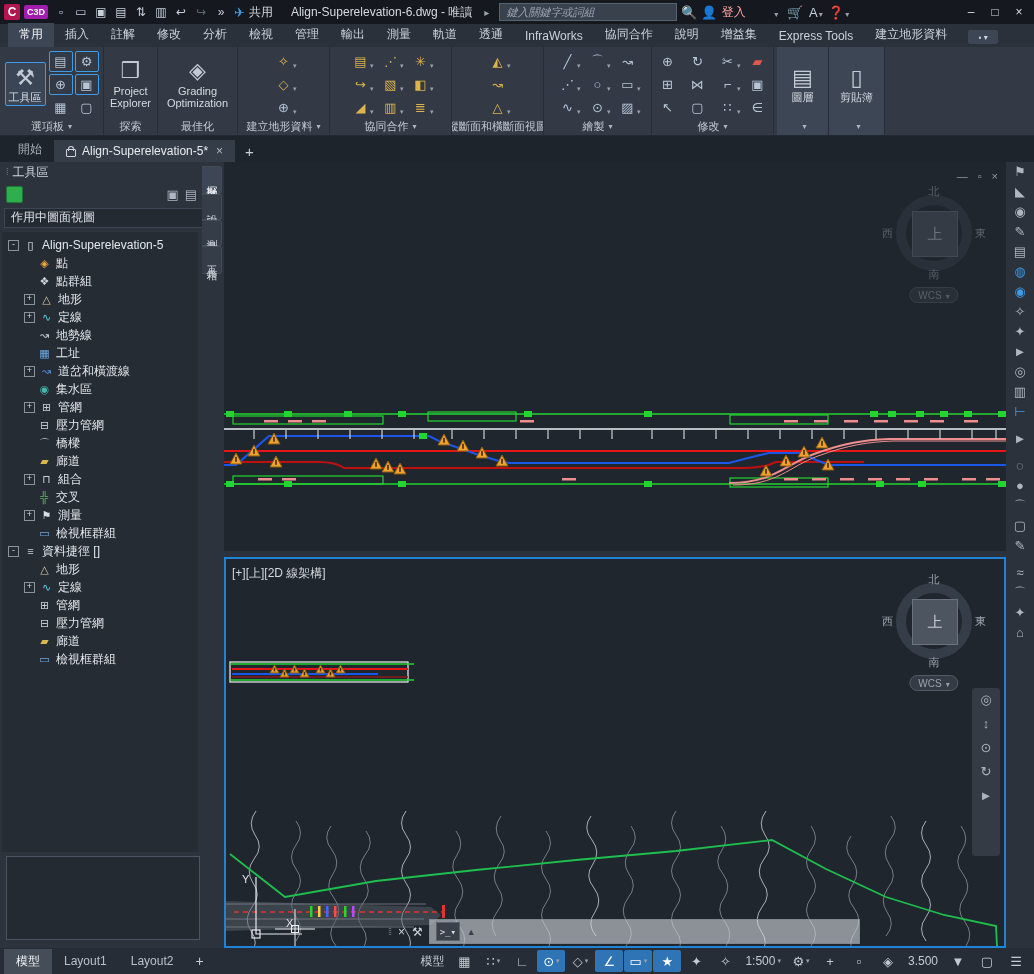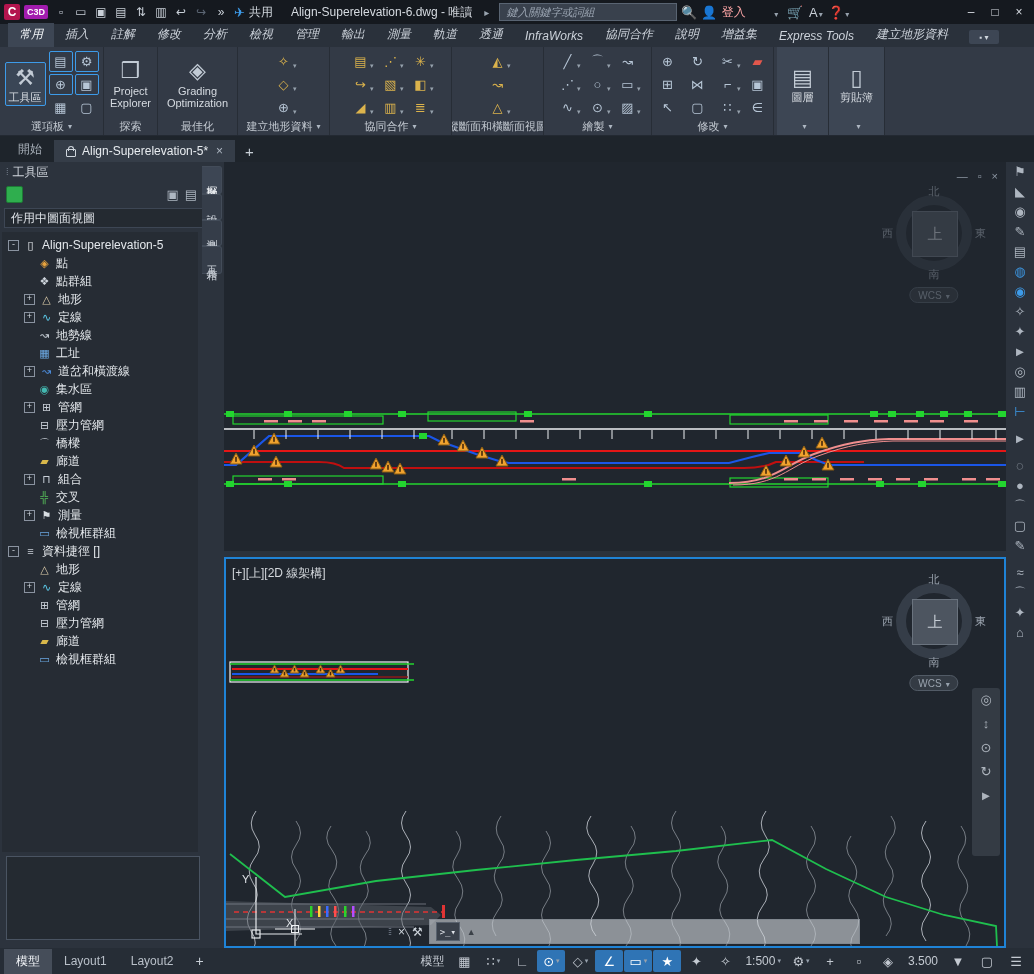--- a/index.html
+++ b/index.html
@@ -20,21 +20,21 @@
   .searchbox{display:flex;align-items:center;background:#39414d;border:1px solid #596472;height:16px;width:168px;margin-left:6px;padding:0 4px;}
   .searchbox input{flex:1;background:transparent;border:none;outline:none;color:#cfd6dd;font-size:11px;font-style:italic;width:100%;font-family:inherit;}
   .searchbox input::placeholder{color:#9aa4b1;font-style:italic;}
   .ticon{color:#c9d0d8;font-size:13px;min-width:16px;text-align:center;}
   .signin{color:#fca5a5;margin-right:18px;}
   .winbtns{margin-left:auto;display:flex;gap:2px;}
   .winbtn{width:22px;height:18px;display:flex;align-items:center;justify-content:center;color:#d8dde3;font-size:12px;}
 
   
   .menubar{position:absolute;left:0;top:24px;width:1034px;height:23px;background:#2a313b;display:flex;align-items:flex-end;padding-left:8px;box-sizing:border-box;}
-  .mtab{padding:3px 11px 4px;color:#ccd2da;font-size:12px;cursor:default;white-space:nowrap;font-style:italic;}
+  .mtab{padding:3px 11px 4px;color:#ccd2da;font-size:12px;cursor:default;white-space:nowrap;}
   .mtab.active{background:#3d4654;color:#f0f3f6;}
   .ribbonmin{margin-left:10px;margin-bottom:3px;width:30px;height:14px;background:#3d4654;border-radius:2px;display:flex;align-items:center;justify-content:center;color:#cfd6dd;font-size:8px;}
 
   
   .ribbon{position:absolute;left:0;top:47px;width:1034px;height:89px;background:#333a46;display:flex;box-sizing:border-box;border-bottom:1px solid #232932;}
   .panel{display:flex;flex-direction:column;border-right:1px solid #272d36;box-sizing:border-box;}
   .panel.light{background:#3d4654;}
   .pbody{flex:1;display:flex;align-items:center;justify-content:center;gap:3px;padding:3px 3px 0;}
   .plabel{height:17px;display:flex;align-items:center;justify-content:center;font-size:11px;color:#c3c9d1;white-space:nowrap;overflow:hidden;}
   .plabel.dd::after{content:"▾";font-size:8px;margin-left:4px;color:#aeb7c2;}
@@ -61,21 +61,21 @@
 
   
   .toolspace{position:absolute;left:0;top:162px;width:224px;height:786px;background:#2c333d;box-sizing:border-box;}
   .ts-title{height:20px;display:flex;align-items:center;gap:5px;padding:0 6px;color:#d0d5dc;font-size:12px;background:#2c333d;}
   .grip{color:#7d8795;font-size:9px;letter-spacing:-1px;}
   .ts-toolbar{height:24px;display:flex;align-items:center;padding:0 6px;gap:6px;}
   .ts-green{width:15px;height:15px;background:#2fae4e;border:1px solid #1d7a35;border-radius:2px;}
   .ts-sp{flex:1;}
   .ts-ic{color:#aeb7c2;font-size:13px;}
   .helpcirc{width:15px;height:15px;border-radius:50%;background:#9aa4b1;color:#2c333d;font-size:11px;font-weight:bold;display:flex;align-items:center;justify-content:center;}
-  .ts-select{margin:2px 4px;height:18px;background:#242a31;border:1px solid #3d4document654;border:1px solid #3d4654;display:flex;align-items:center;padding:0 6px;color:#dfe3e8;font-size:12px;}
+  .ts-select{margin:2px 4px;height:18px;background:#242a31;border:1px solid #3d4document654;border:1px solid #3d4654;display:flex;padding:0 6px;color:#dfe3e8;font-size:12px;}
   .ts-select .chev{margin-left:auto;color:#9aa4b1;font-size:9px;}
   .tree{position:absolute;left:2px;top:70px;width:196px;height:620px;background:#262c34;overflow:hidden;padding-top:4px;box-sizing:border-box;}
   .trow{height:18px;display:flex;align-items:center;gap:4px;color:#e4e8ec;font-size:12px;white-space:nowrap;}
   .texp{width:9px;height:9px;border:1px solid #8a93a0;color:#cfd6dd;font-size:9px;line-height:7px;text-align:center;flex:none;background:#262c34;}
   .texp:empty{border:none;}
   .tic{width:15px;height:13px;flex:none;display:flex;align-items:center;justify-content:center;font-size:11px;color:#b7c0cb;}
   .ic-drawing::before{content:"▯";color:#e8ecf0;}
   .ic-points::before{content:"◈";color:#e8a33d;}
   .ic-point-groups::before{content:"❖";color:#cfd6dd;}
   .ic-surfaces::before{content:"△";color:#d9c9a8;}

